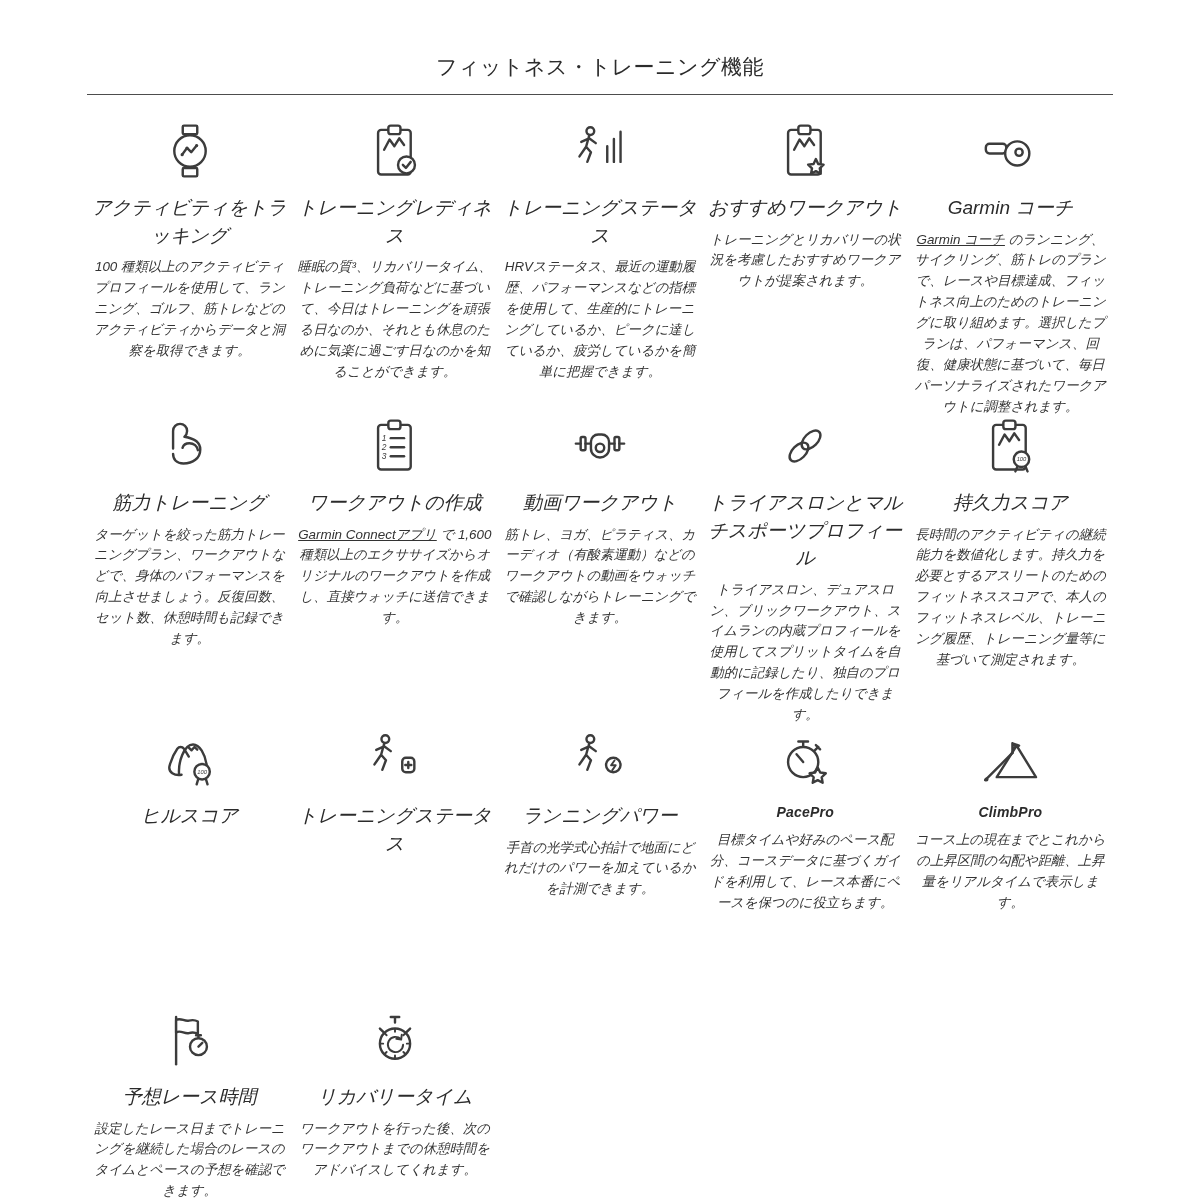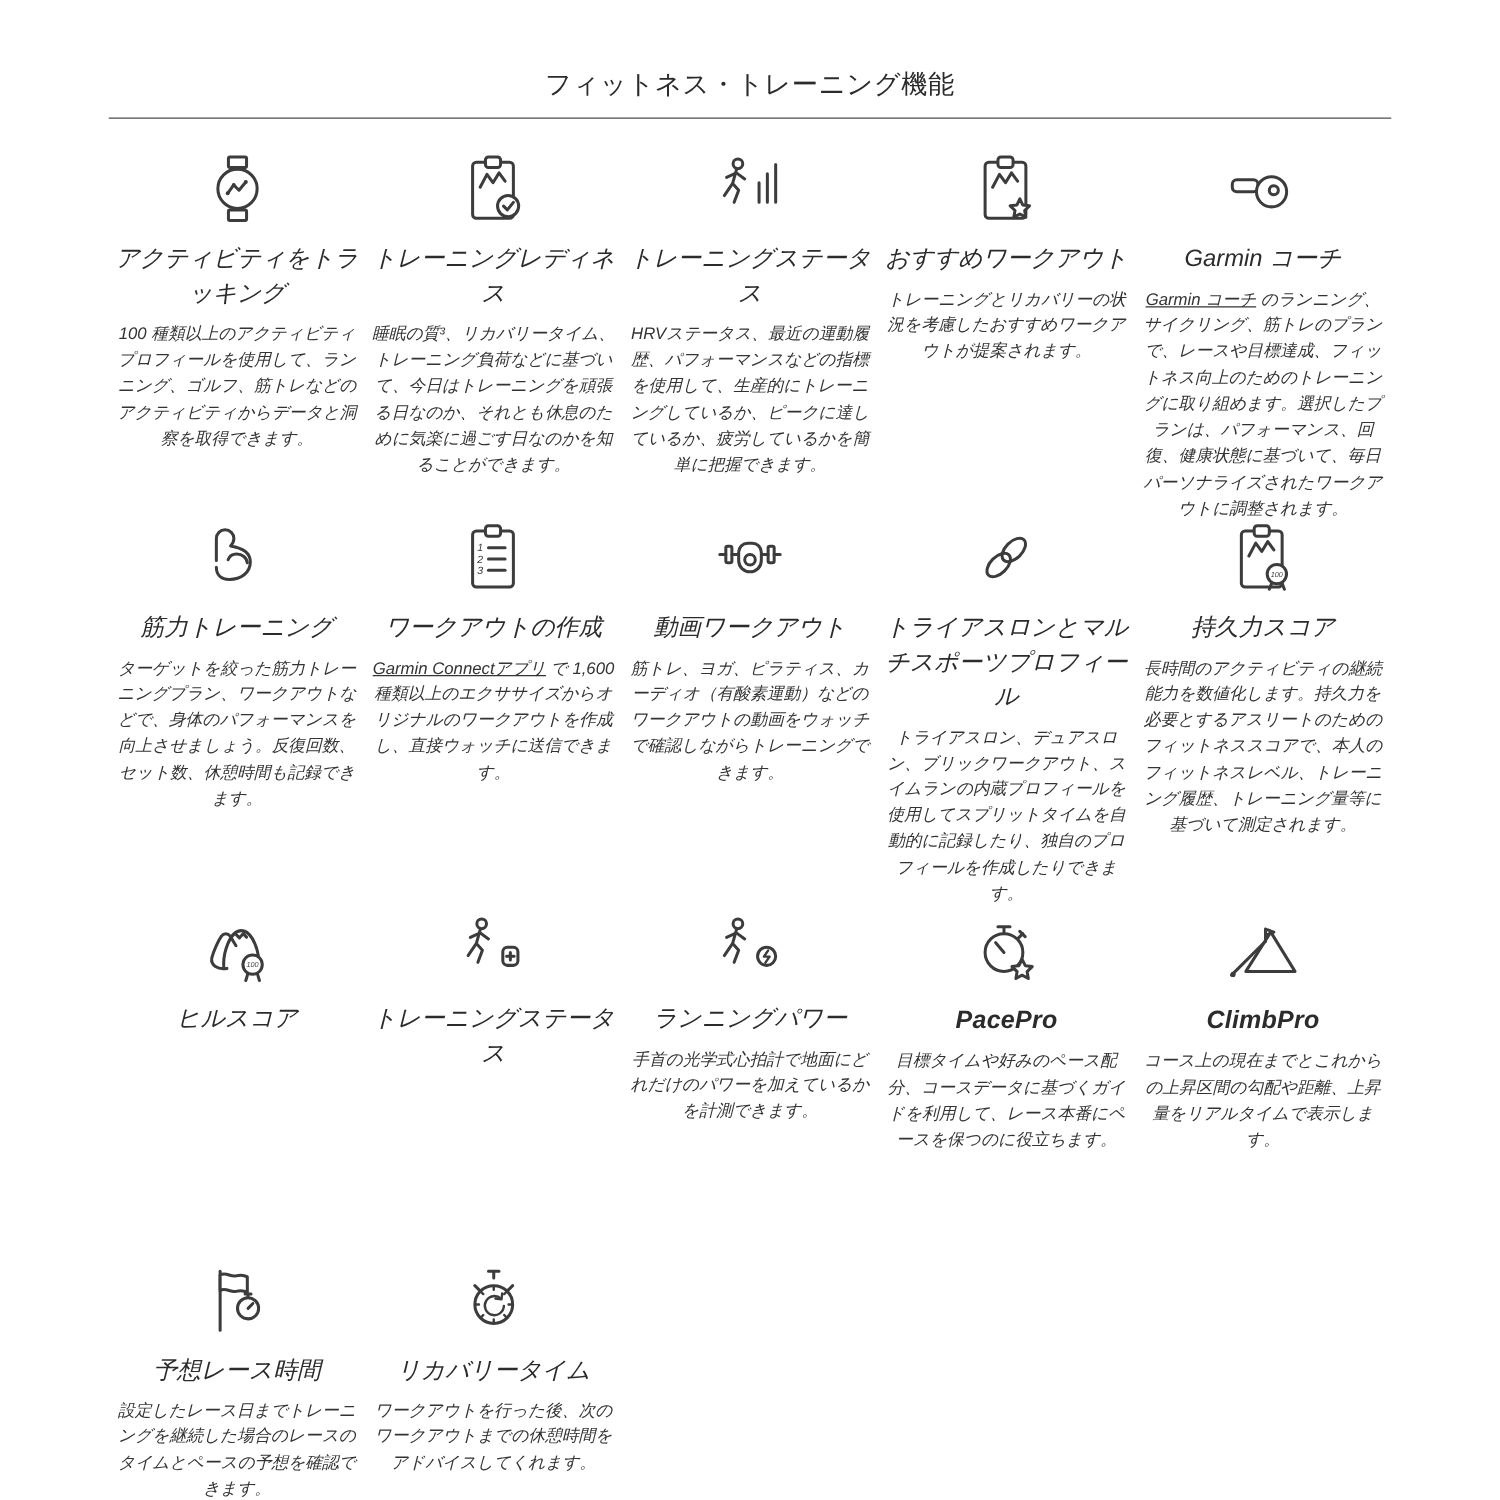--- a/index.html
+++ b/index.html
@@ -21,21 +21,21 @@
     grid-template-rows:295px 313px 281px auto;
     font-style:italic;
   }
   .cell{padding:0 5px;text-align:center;}
   .icon{height:64px;display:flex;align-items:center;justify-content:center;}
   .icon svg{width:58px;height:58px;display:block;}
   .feat-title{
     font-size:19px;font-weight:400;color:#2b2b2b;line-height:1.45;
     margin:11px 0 0 0;
   }
-  .feat-title.latin{font-weight:700;font-size:20px;letter-spacing:.2px;}
+  .feat-title.latin{font-weight:700;font-size:14px;letter-spacing:.2px;}
   .desc{
     font-size:13.4px;line-height:1.56;color:#333333;margin:8px 0 0 0;
   }
   .desc a{color:inherit;text-decoration:underline;cursor:pointer;}
 </style>
 </head>
 <body>
 
 <div class="page">
   <h2 class="page-title">フィットネス・トレーニング機能</h2>

